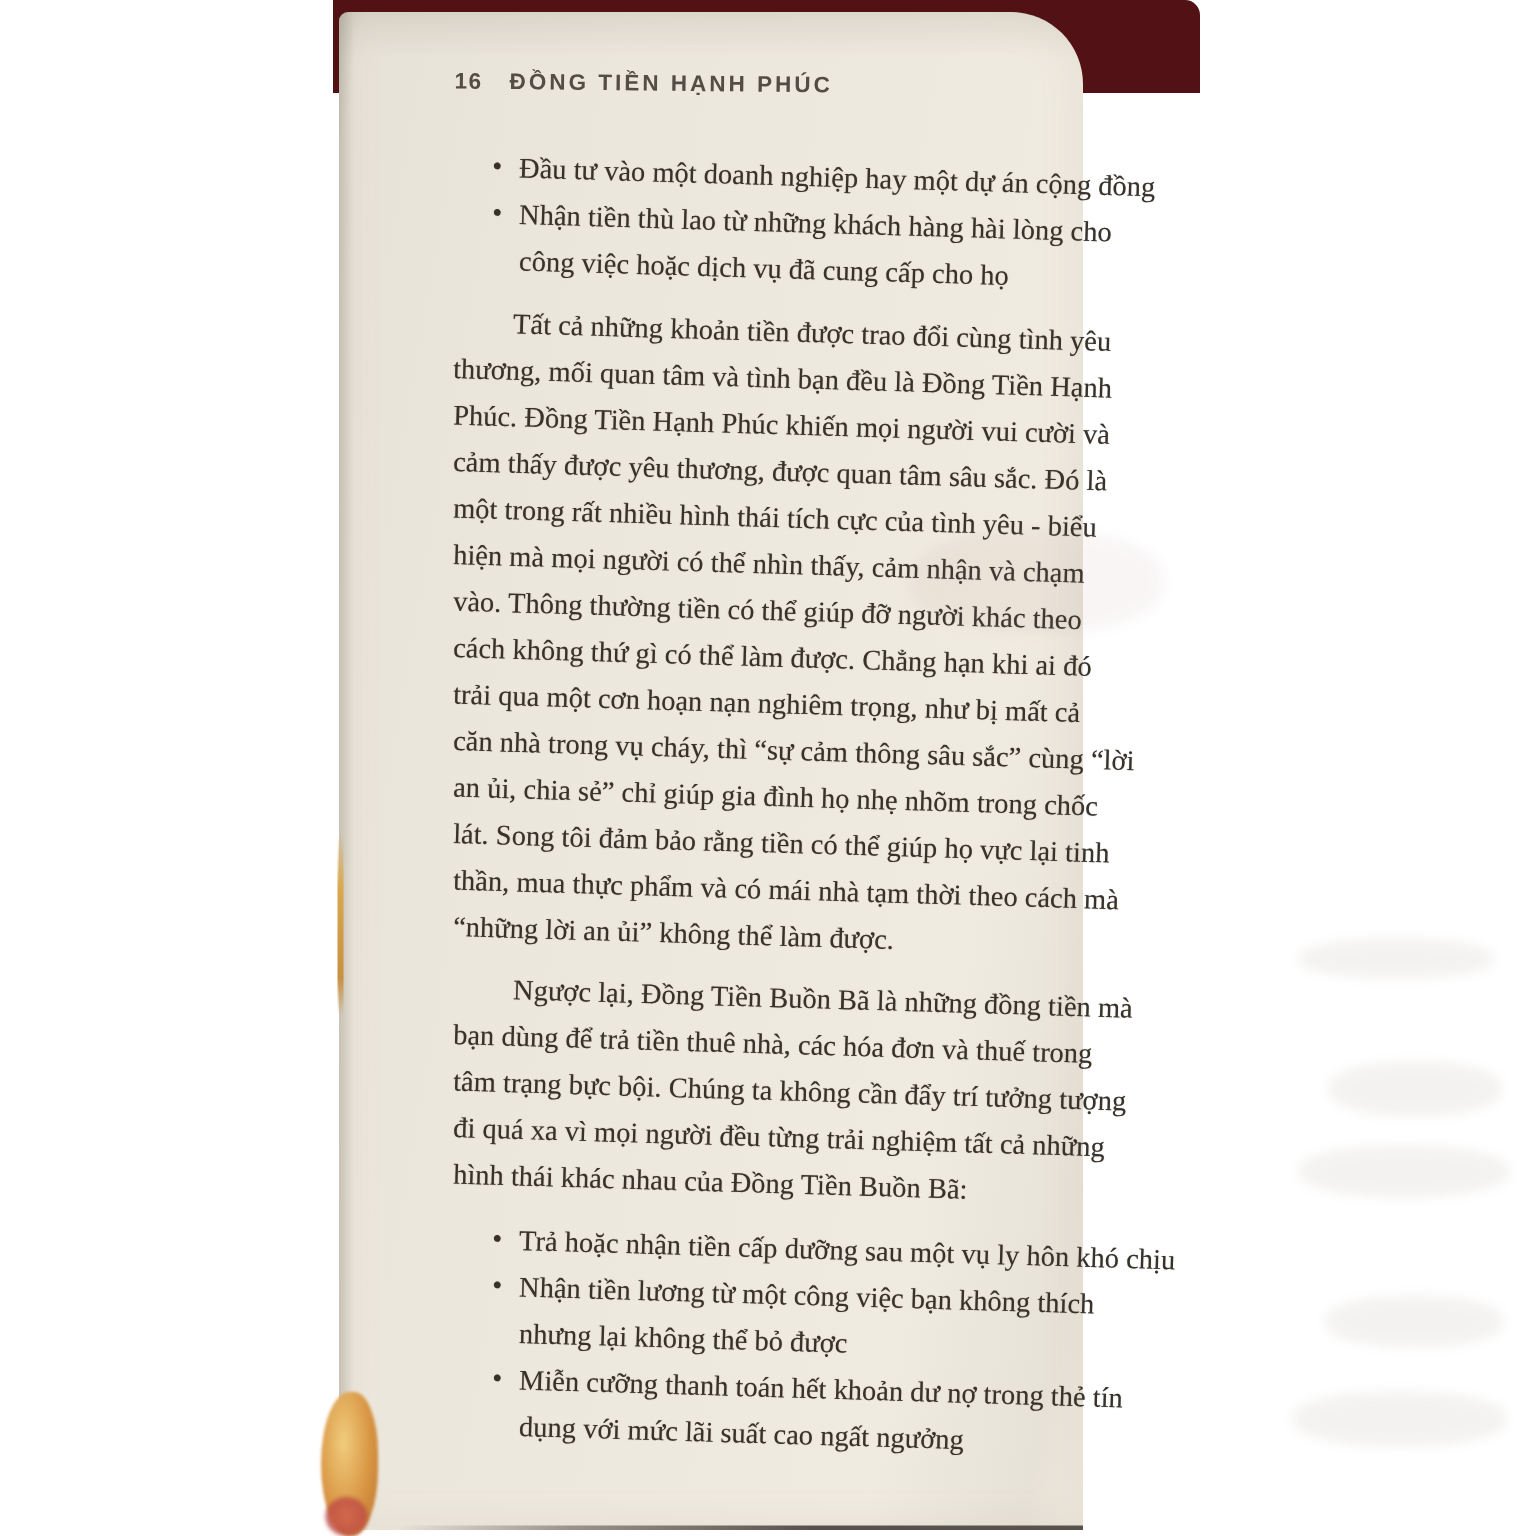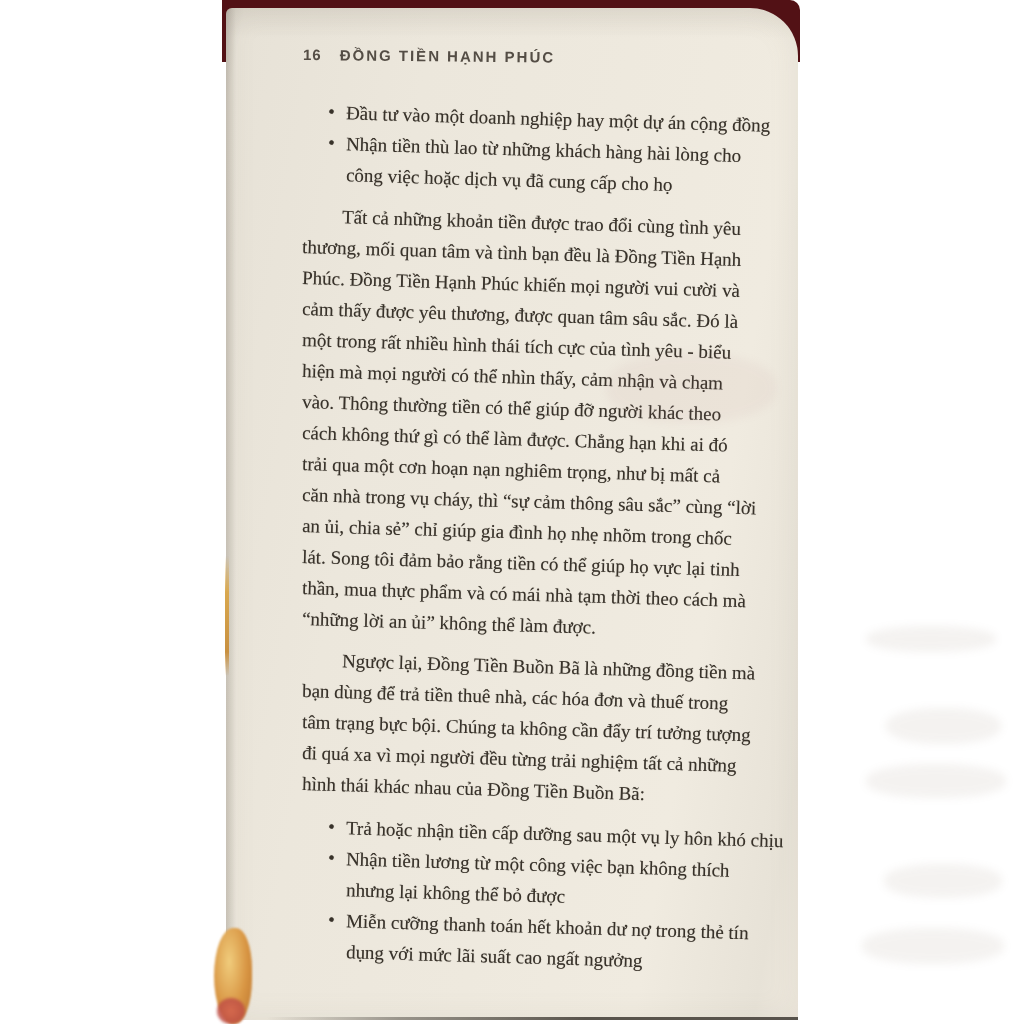--- a/index.html
+++ b/index.html
@@ -14,21 +14,21 @@
   
   .cover{
     position:absolute;
     left:222px;top:0;width:578px;height:62px;
     background:var(--cover-maroon,#521115);
     border-radius:0 10px 0 0;
   }
   
   .page{
     position:absolute;
-    left:226px;top:8px;width:572px;height:1012px;
+    left:226px;top:8px;width:496px;height:1012px;
     background:
       linear-gradient(180deg, rgba(120,110,95,0.10) 0%, rgba(120,110,95,0) 3%),
       linear-gradient(100deg, #d9d4ca 0%, #e7e2d7 2.5%, #ece7dc 28%, #eee9de 55%, #f0ebe0 78%, #e7e2d7 94%, #efe9de 100%);
     border-radius:6px 48px 0 0;
     box-shadow:inset 0 0 30px rgba(150,140,120,0.12);
   }
   .page-bottom-edge{
     position:absolute;left:40px;right:0;bottom:0;height:3px;
     background:linear-gradient(90deg, rgba(88,83,76,0) 0%, rgba(88,83,76,0.55) 25%, var(--page-edge-line,#58534c) 60%);
   }

